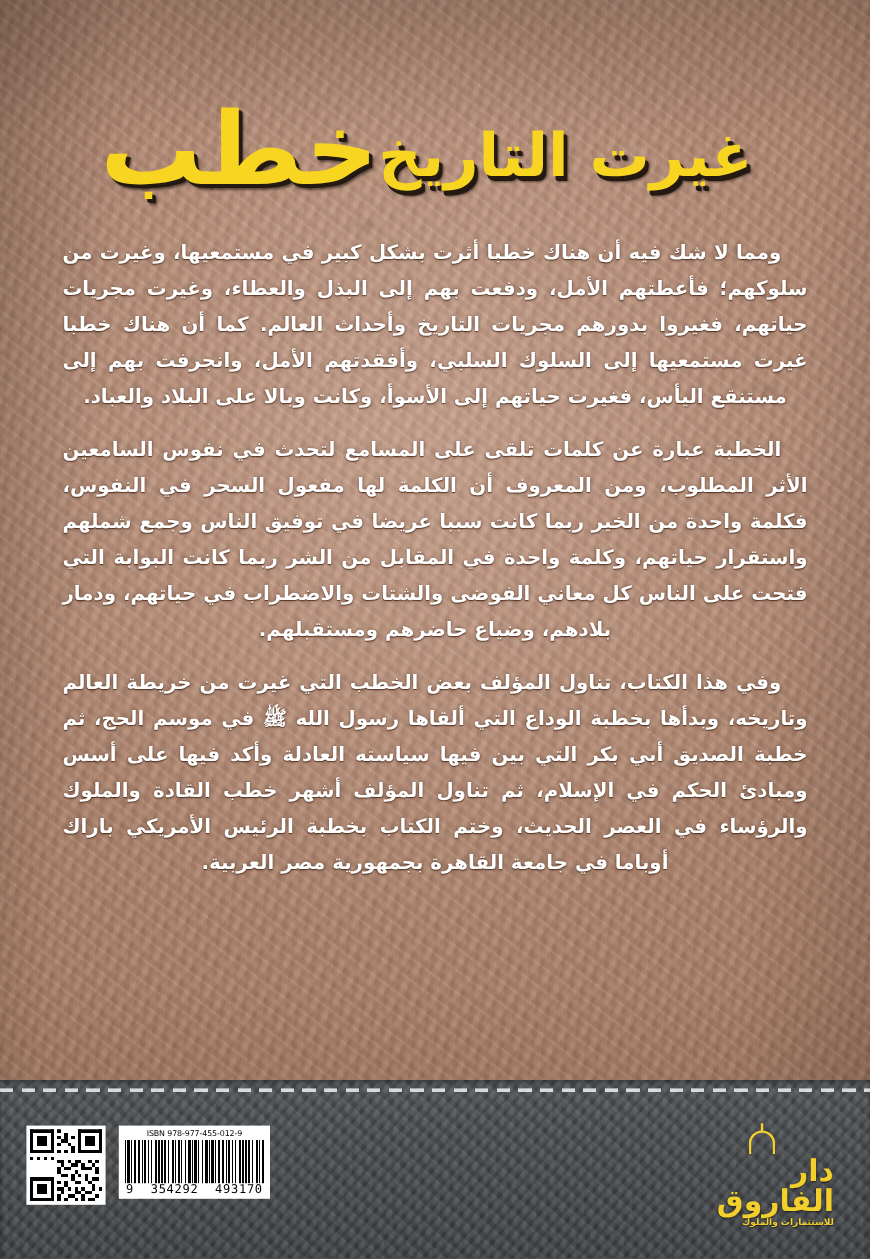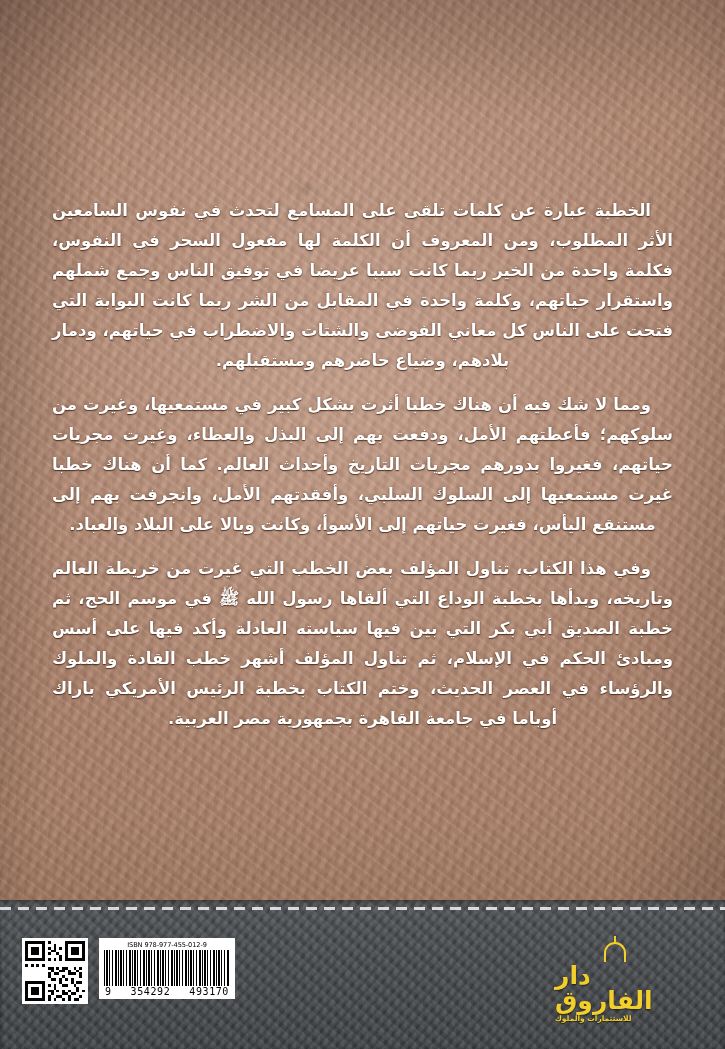--- a/index.html
+++ b/index.html
@@ -129,24 +129,24 @@
        rgba(245,245,245,0.92) 0px,
        rgba(245,245,245,0.92) 11px,
        rgba(255,255,255,0) 11px,
        rgba(255,255,255,0) 18px);
     opacity: 0.9;
   }
 
   
   .logo {
     position: absolute;
-    right: 50px;
+    right: 30px;
     top: 36px;
     width: 120px;
-    text-align: left;
+    text-align: right;
     direction: rtl;
     line-height: 1;
   }
   .logo-dome {
     width: 30px;
     height: 26px;
     margin: 0 auto 1px auto;
     position: relative;
   }
   .logo-dome .arch {
@@ -199,21 +199,21 @@
     width: 66px;
     height: 66px;
     background: #ffffff;
     padding: 3px;
     box-sizing: border-box;
   }
   .qr svg { display: block; }
 
   .barcode-box {
     background: #ffffff;
-    width: 136px;
+    width: 126px;
     padding: 3px 5px 1px 5px;
     box-sizing: border-box;
   }
   .isbn-line {
     font-family: "DejaVu Sans", "Liberation Sans", sans-serif;
     font-size: 6.6px;
     color: #000;
     text-align: center;
     letter-spacing: -0.1px;
     margin-bottom: 1px;
@@ -239,24 +239,27 @@
     padding: 0 1px;
     direction: ltr;
     line-height: 12px;
   }
 </style>
 </head>
 <body>
 
 <div class="cover">
 
+  <div class="title-wrap">
+    <span class="title-sub">غيرت التاريخ</span><span class="title-main">خطب</span>
+  </div>
 
   <div class="blurb">
+    <p class="para">ومما لا شك فيه أن هناك خطبا أثرت بشكل كبير في مستمعيها، وغيرت من سلوكهم؛ فأعطتهم الأمل، ودفعت بهم إلى البذل والعطاء، وغيرت مجريات حياتهم، فغيروا بدورهم مجريات التاريخ وأحداث العالم. كما أن هناك خطبا غيرت مستمعيها إلى السلوك السلبي، وأفقدتهم الأمل، وانجرفت بهم إلى مستنقع اليأس، فغيرت حياتهم إلى الأسوأ، وكانت وبالا على البلاد والعباد.</p>
     <p class="para">الخطبة عبارة عن كلمات تلقى على المسامع لتحدث في نفوس السامعين الأثر المطلوب، ومن المعروف أن الكلمة لها مفعول السحر في النفوس، فكلمة واحدة من الخير ربما كانت سببا عريضا في توفيق الناس وجمع شملهم واستقرار حياتهم، وكلمة واحدة في المقابل من الشر ربما كانت البوابة التي فتحت على الناس كل معاني الفوضى والشتات والاضطراب في حياتهم، ودمار بلادهم، وضياع حاضرهم ومستقبلهم.</p>
-    <p class="para">ومما لا شك فيه أن هناك خطبا أثرت بشكل كبير في مستمعيها، وغيرت من سلوكهم؛ فأعطتهم الأمل، ودفعت بهم إلى البذل والعطاء، وغيرت مجريات حياتهم، فغيروا بدورهم مجريات التاريخ وأحداث العالم. كما أن هناك خطبا غيرت مستمعيها إلى السلوك السلبي، وأفقدتهم الأمل، وانجرفت بهم إلى مستنقع اليأس، فغيرت حياتهم إلى الأسوأ، وكانت وبالا على البلاد والعباد.</p>
     <p class="para">وفي هذا الكتاب، تناول المؤلف بعض الخطب التي غيرت من خريطة العالم وتاريخه، وبدأها بخطبة الوداع التي ألقاها رسول الله ﷺ في موسم الحج، ثم خطبة الصديق أبي بكر التي بين فيها سياسته العادلة وأكد فيها على أسس ومبادئ الحكم في الإسلام، ثم تناول المؤلف أشهر خطب القادة والملوك والرؤساء في العصر الحديث، وختم الكتاب بخطبة الرئيس الأمريكي باراك أوباما في جامعة القاهرة بجمهورية مصر العربية.</p>
   </div>
 
   <div class="footer">
 
     <div class="stitch"></div>
 
     <div class="logo">
       <div class="logo-dome">
         <span class="finial"></span>

